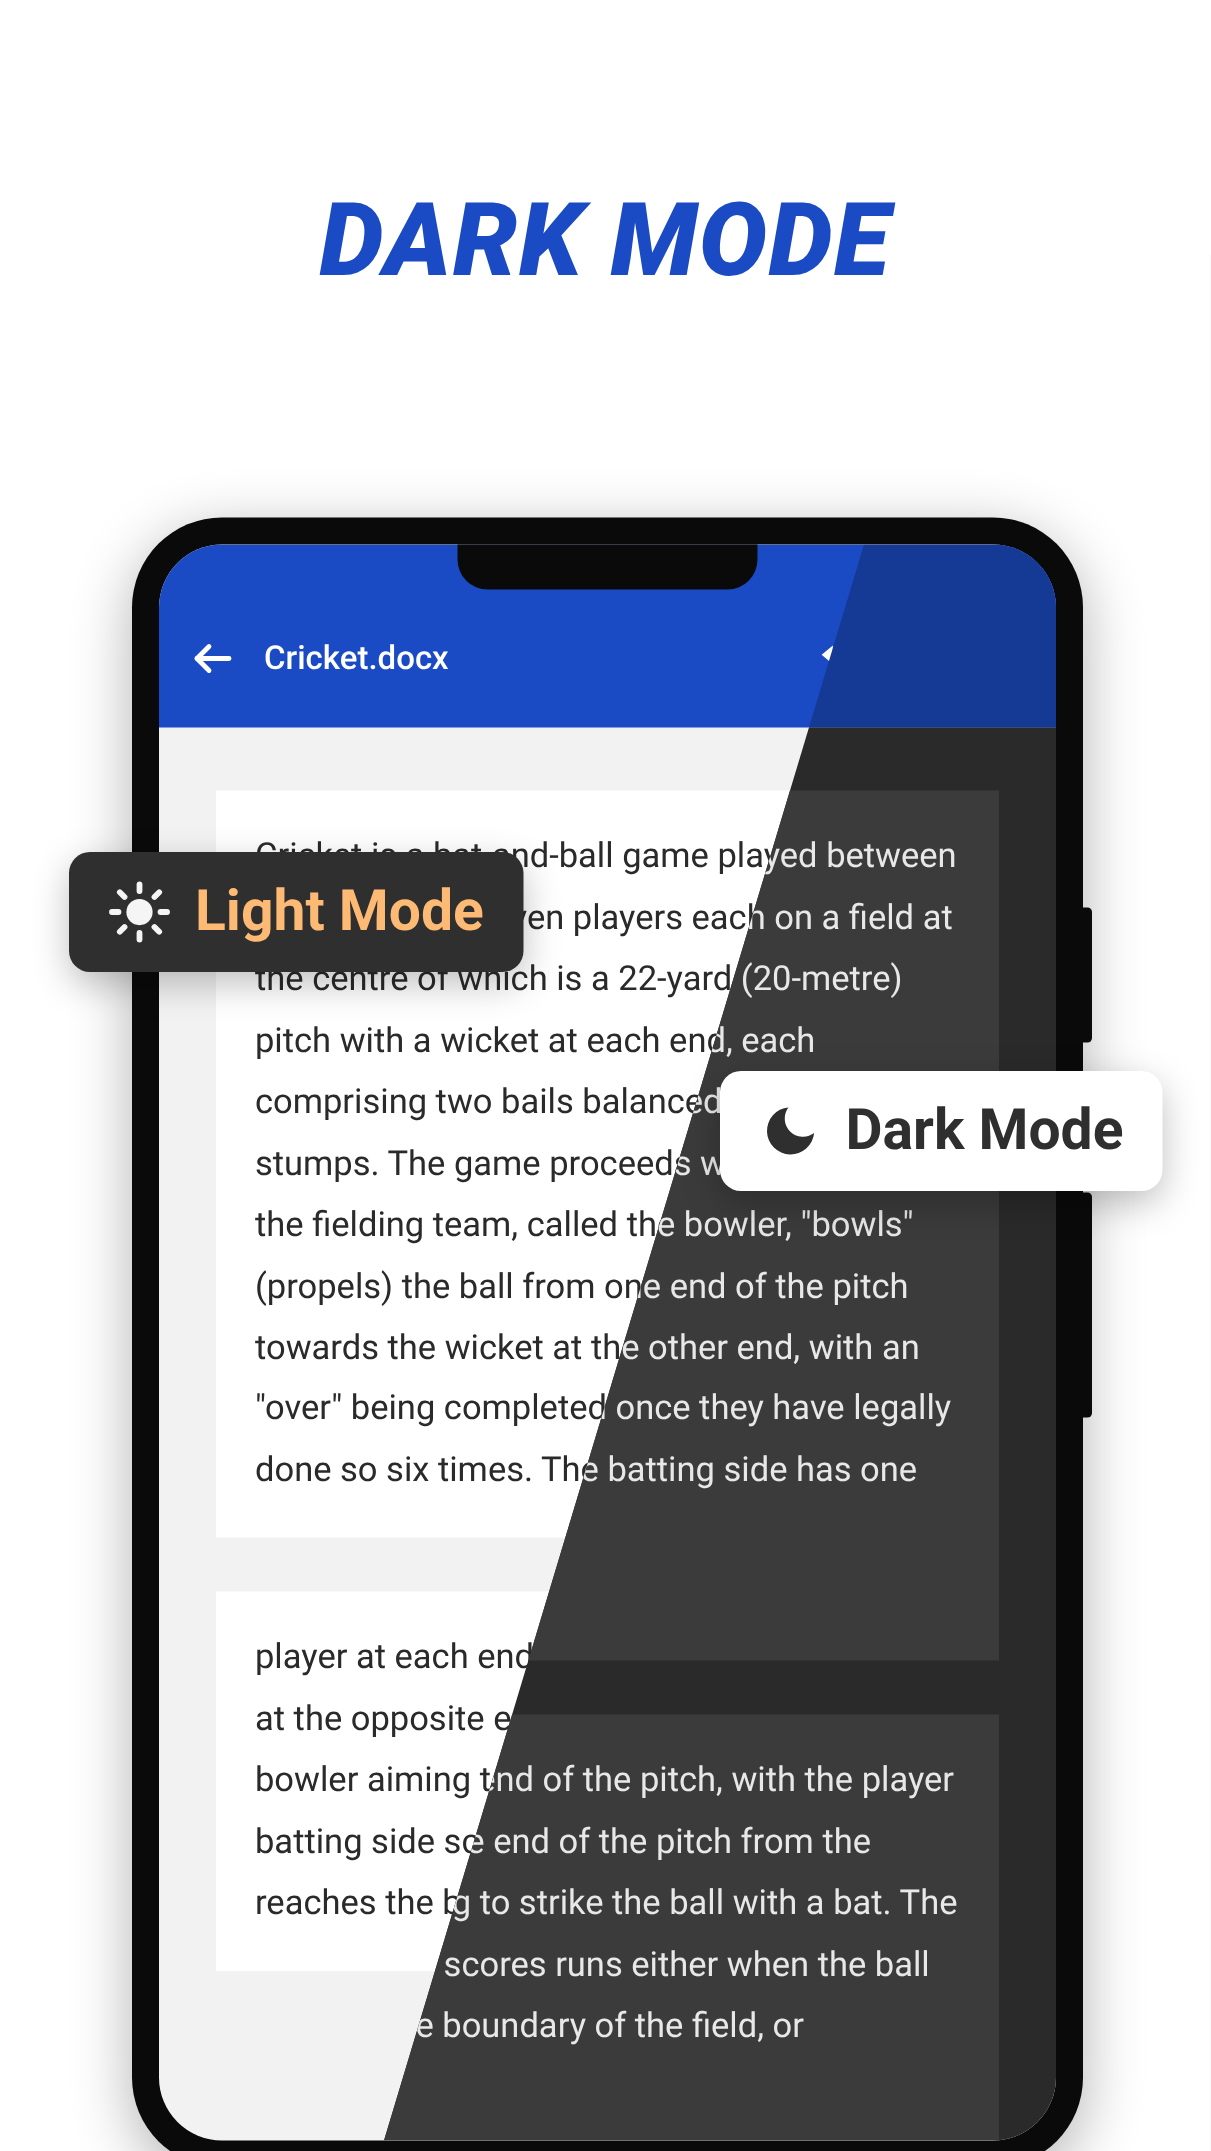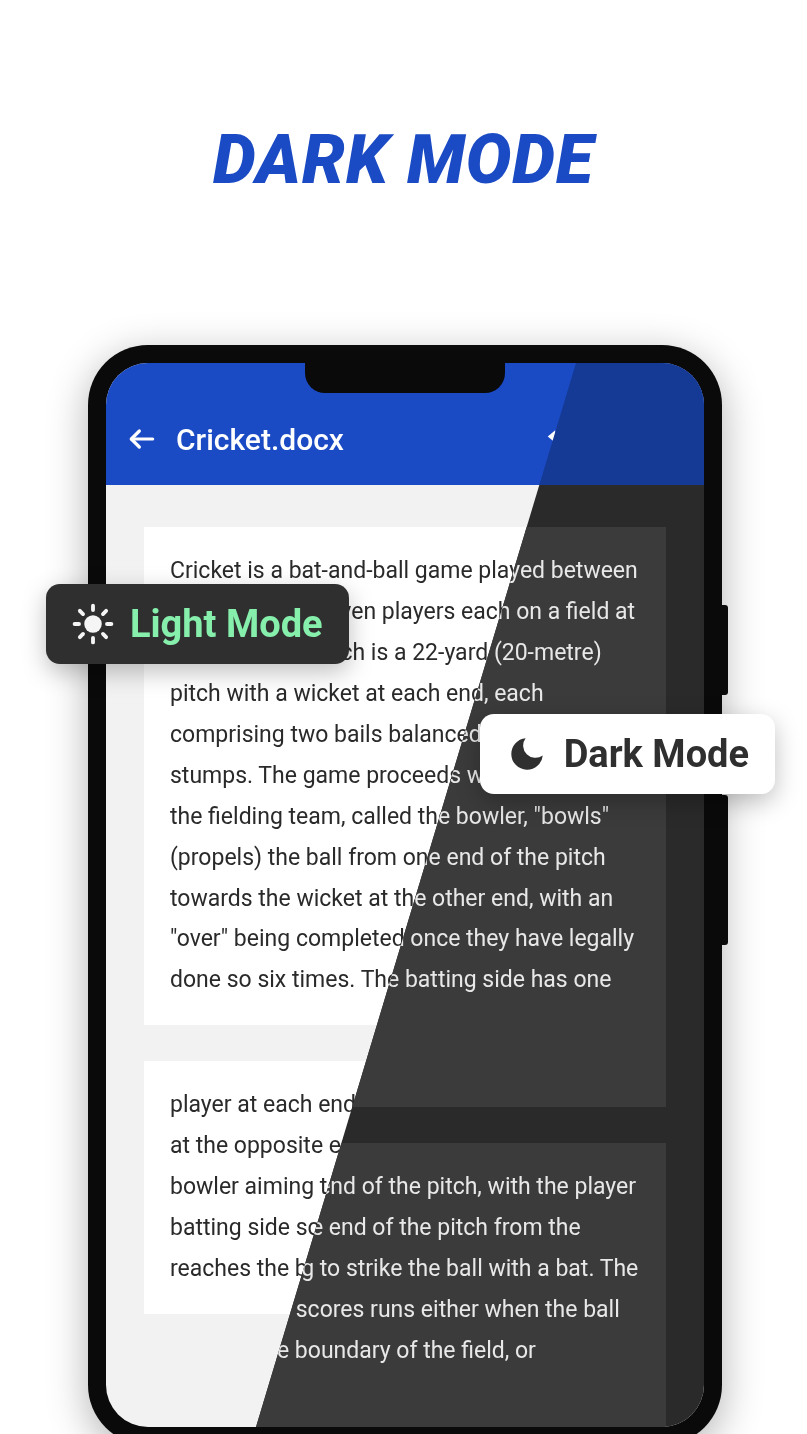--- a/index.html
+++ b/index.html
@@ -82,21 +82,21 @@
 }
 .back-arrow {
   width: 36px;
   height: 36px;
   display: flex;
   align-items: center;
   justify-content: center;
 }
 .file-title {
   flex: 1;
-  font-size: 30px;
+  font-size: 22px;
   font-weight: 500;
   color: #fff;
 }
 .toolbar-icons {
   display: flex;
   gap: 26px;
   align-items: center;
 }
 .toolbar-icon {
   width: 30px;
@@ -144,24 +144,24 @@
   display: flex;
   align-items: center;
   gap: 16px;
   padding: 18px 26px;
   border-radius: 14px;
   font-size: 38px;
   font-weight: 700;
   box-shadow: 0 8px 24px rgba(0,0,0,0.25);
 }
 .light-badge {
-  top: 584px;
+  top: 568px;
   left: 46px;
   background: #2f2f2f;
-  color: #86efac;
+  color: #fdba74;
 }
 .dark-badge {
   top: 714px;
   right: 32px;
   background: #ffffff;
   color: #2f2f2f;
 }
 .badge-icon {
   width: 42px;
   height: 42px;

